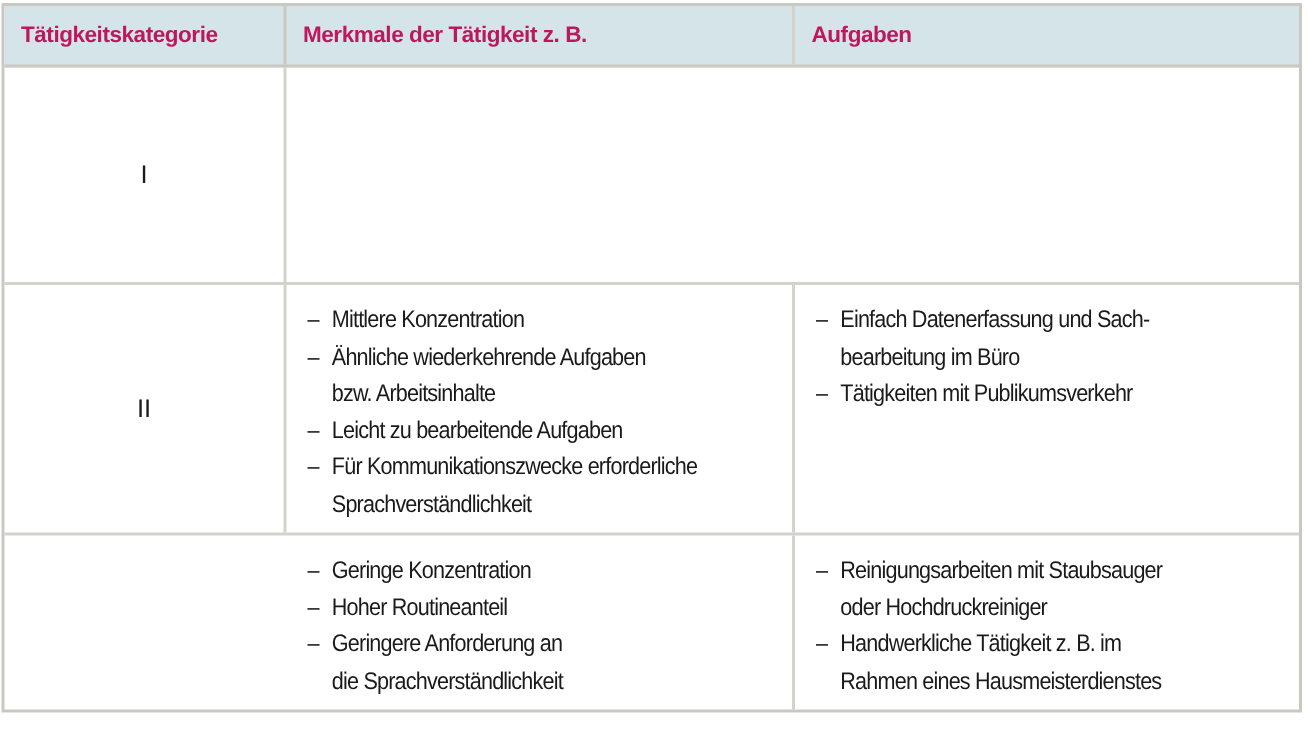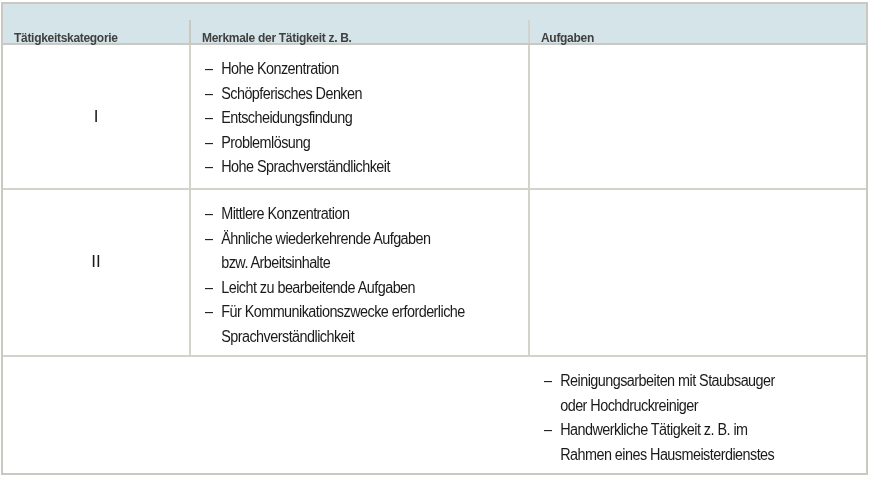--- a/index.html
+++ b/index.html
@@ -9,22 +9,22 @@
            border: 2px solid #c9c9c1; box-sizing: border-box; }
     .row { position: absolute; left: 0; right: 0; box-sizing: border-box; }
     .row.header { top: 0; height: 41px; background: #d5e4e8; border-bottom: 2px solid #c9c9c1; }
     .row.r1 { top: 41px; height: 145px; border-bottom: 2px solid #d3d3cc; }
     .row.r2 { top: 186px; height: 167px; border-bottom: 2px solid #d3d3cc; }
     .row.r3 { top: 353px; height: 116px; }
     .cell { position: absolute; top: 0; bottom: 0; box-sizing: border-box; }
     .c1 { left: 0; width: 188px; border-right: 2px solid #d3d3cc; }
     .c2 { left: 188px; width: 339px; border-right: 2px solid #d3d3cc; }
     .c3 { left: 527px; right: 0; }
-    .header .cell { font-weight: bold; font-size: 12px; letter-spacing: -0.3px;
-                    padding: 11px 0 0 11px; color: #404040; transform-origin: left top; margin-top: 16px; }
+    .header .cell { font-weight: bold; font-size: 15px; letter-spacing: -0.3px;
+                    padding: 11px 0 0 11px; color: #be185d; transform-origin: left top; }
     .header .c1 { border-right-color: #c9c9c1; }
     .cat { position: absolute; left: 0; right: 0; text-align: center; font-size: 17px; }
     ul { list-style: none; margin: 0; padding: 0; position: absolute; left: 14px; top: 12px; }
     li { font-size: 16px; line-height: 24.6px; letter-spacing: -0.6px;
          padding-left: 18px; position: relative; white-space: nowrap;
          transform: scaleX(0.9); transform-origin: left center; }
     li::before { content: "\2013"; position: absolute; left: 0; }
     li .cont { display: block; }
   </style>
 </head>
@@ -34,46 +34,50 @@
   <div class="row header">
     <div class="cell c1"><span>Tätigkeitskategorie</span></div>
     <div class="cell c2"><span>Merkmale der Tätigkeit z. B.</span></div>
     <div class="cell c3"><span>Aufgaben</span></div>
   </div>
 
   <div class="row r1">
     <div class="cell c1">
         <div class="cat" style="top:62px">I</div>
       </div>
-    <div class="cell c2">
-        <ul>
-          <li><span>Hohe Konzentration</span></li>
-          <li><span>Schöpferisches Denken</span></li>
-          <li><span>Entscheidungsfindung</span></li>
-          <li><span>Problemlösung</span></li>
-          <li><span>Hohe Sprachverständlichkeit</span></li>
-        </ul>
-      </div>
   </div>
 
   <div class="row r2">
     <div class="cell c1">
-        <div class="cat" style="top:62px">II</div>
+        <div class="cat" style="top:73px">II</div>
       </div>
     <div class="cell c2">
         <ul>
           <li><span>Mittlere Konzentration</span></li>
           <li><span>Ähnliche wiederkehrende Aufgaben</span><span class="cont">bzw. Arbeitsinhalte</span></li>
           <li><span>Leicht zu bearbeitende Aufgaben</span></li>
           <li><span>Für Kommunikationszwecke erforderliche</span><span class="cont">Sprachverständlichkeit</span></li>
         </ul>
       </div>
+    <div class="cell c3">
+        <ul>
+          <li><span>Einfach Datenerfassung und Sach-</span><span class="cont">bearbeitung im Büro</span></li>
+          <li><span>Tätigkeiten mit Publikumsverkehr</span></li>
+        </ul>
+      </div>
   </div>
 
   <div class="row r3">
+    <div class="cell c2">
+        <ul>
+          <li><span>Geringe Konzentration</span></li>
+          <li><span>Hoher Routineanteil</span></li>
+          <li><span>Geringere Anforderung an</span><span class="cont">die Sprachverständlichkeit</span></li>
+        </ul>
+      </div>
     <div class="cell c3">
         <ul>
           <li><span>Reinigungsarbeiten mit Staubsauger</span><span class="cont">oder Hochdruckreiniger</span></li>
           <li><span>Handwerkliche Tätigkeit z. B. im</span><span class="cont">Rahmen eines Hausmeisterdienstes</span></li>
         </ul>
       </div>
   </div>
 </div>
 
 </body></html>

